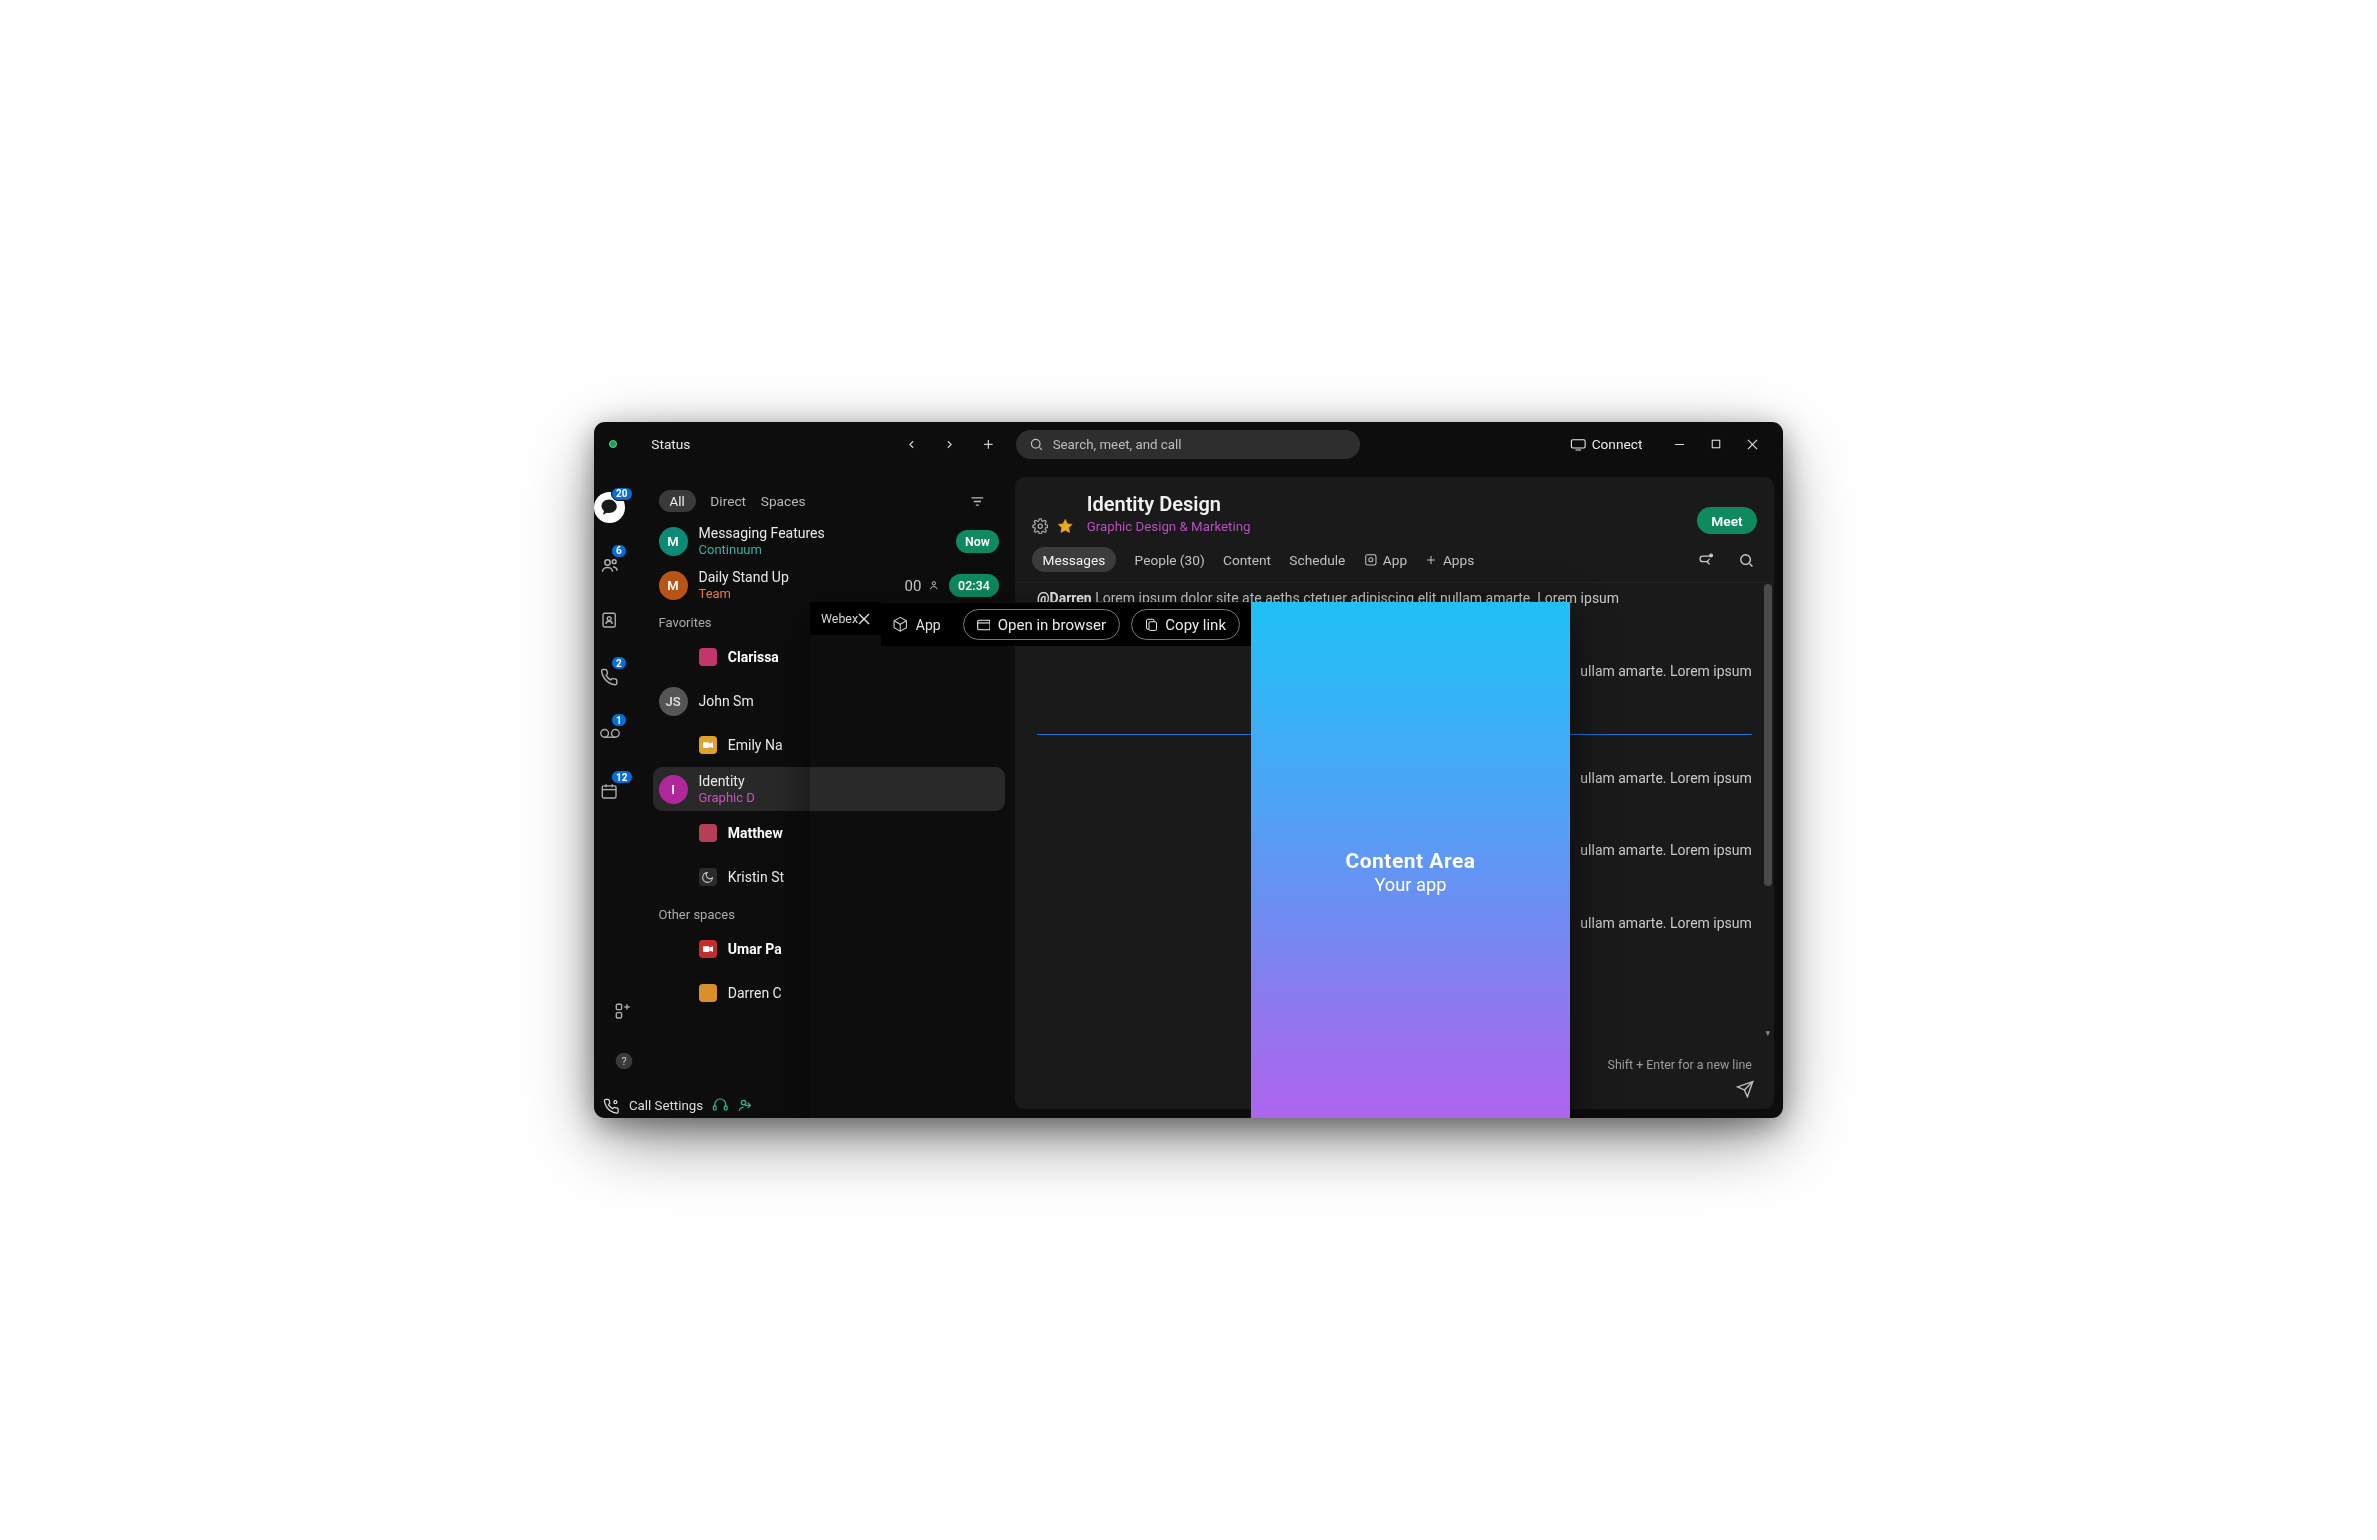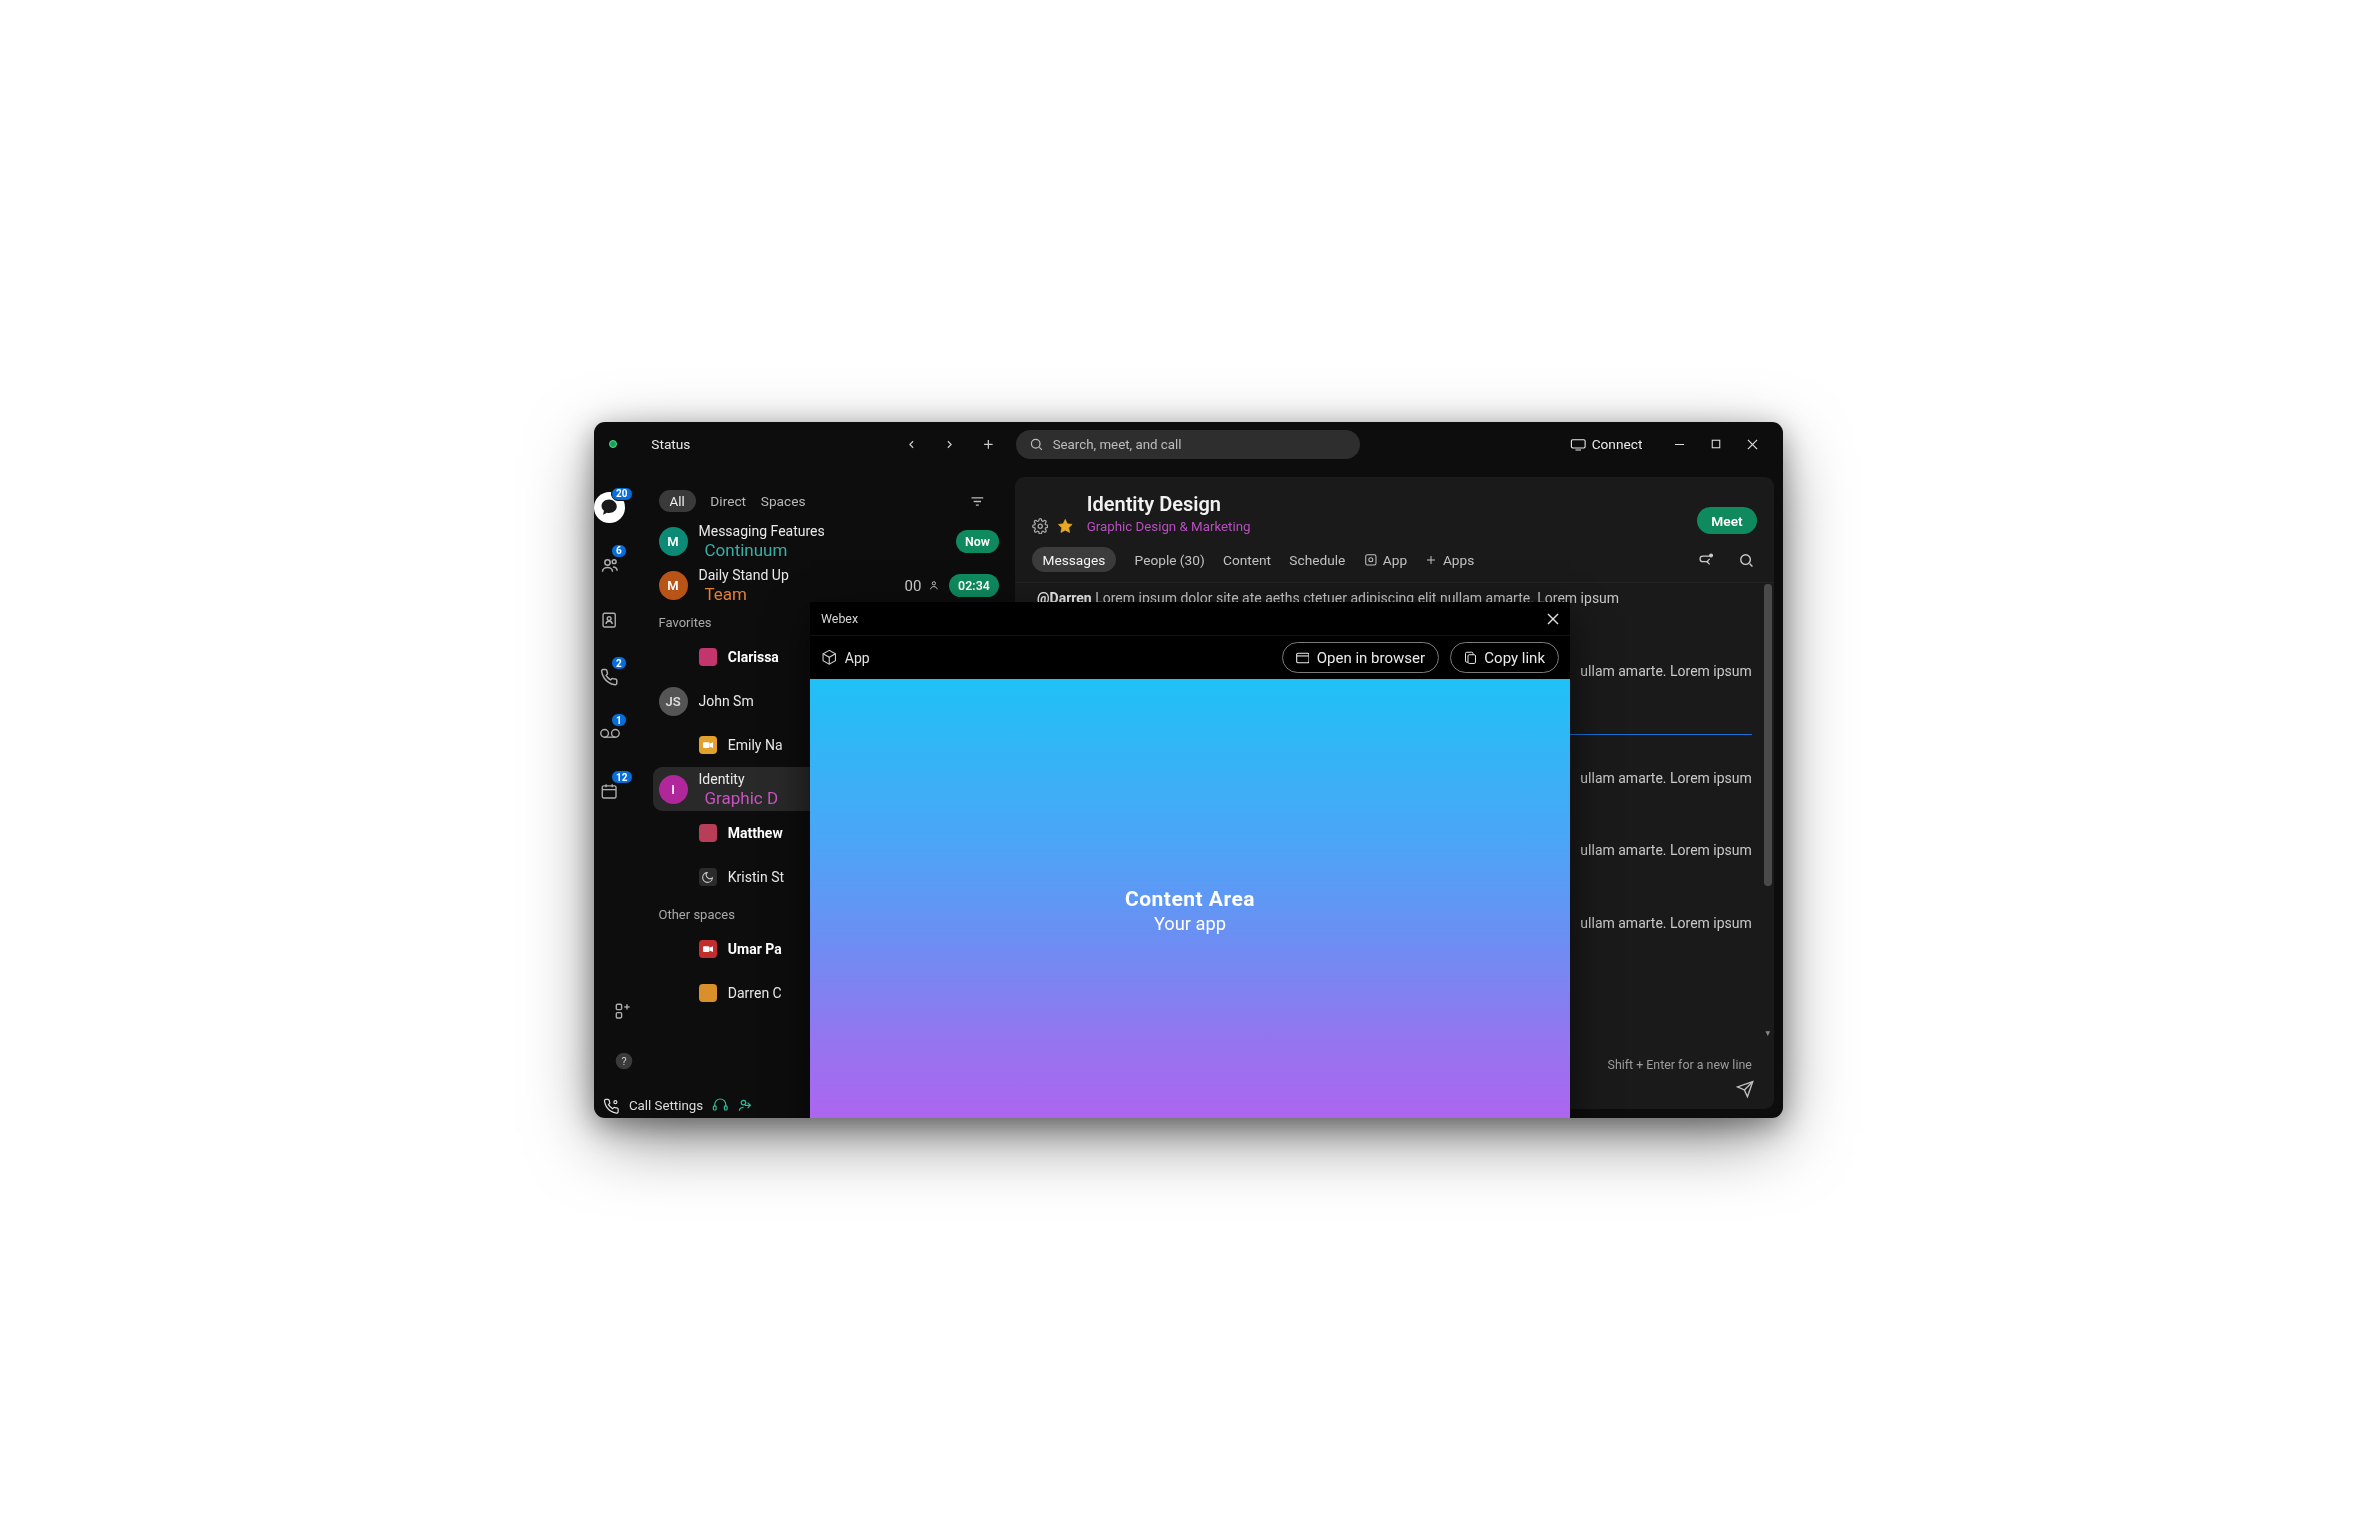--- a/index.html
+++ b/index.html
@@ -32,21 +32,21 @@
   .tabs-row .tab{cursor:pointer;}
   .filter-icn{margin-left:auto; margin-right:9.2px;}
   .space-row { display:flex; align-items:center; gap:11px; padding:5.5px 5.5px; border-radius:9.2px; height:44px; }
   .space-row.selected{ background:#292929; }
   .avatar { width:29px; height:29px; border-radius:50%; display:flex; align-items:center; justify-content:center; font-size:13px; font-weight:600; color:#fff; flex:none; }
   .av-M{background:#0d8a75;} .av-M2{background:#b95418;} .av-I{background:#b0279b;} .av-JS{background:#555;color:#ddd;}
   .av-sq{width:18.3px;height:18.3px;border-radius:3.7px;display:flex;align-items:center;justify-content:center;flex:none;}
   .space-txt{display:flex;flex-direction:column;line-height:1.2;min-width:0;}
   .space-txt .title{font-size:14px;color:#e9e9e9;white-space:nowrap;overflow:hidden;text-overflow:ellipsis;}
   .space-txt .title.bold{font-weight:700;color:#fff;}
-  .space-txt .sub{font-size:17px;margin-left:6px;}
+  .space-txt .sub{font-size:13px;}
   .sub.teal{color:#35b0a5;} .sub.orange{color:#e37d3a;} .sub.magenta{color:#c853c0;}
   .row-right{margin-left:auto;display:flex;align-items:center;gap:7.3px;font-size:12px;color:#ccc;}
   .badge-green{background:#0f8a5f;color:#fff;padding:3.7px 9.2px;border-radius:13px;font-size:12.4px;font-weight:600;}
   .section-hdr{font-size:13px;color:#aaa;padding:7.3px 5.5px 5.5px;}
 
   
   .bottom-strip{position:absolute;left:9.2px;bottom:3.7px;display:flex;align-items:flex-start;gap:9.2px;color:#ddd;font-size:13.3px;}
   .bottom-strip .accent{color:#2fb994;}
 
   
@@ -64,21 +64,21 @@
   .msg-line{color:#c9c9c9;font-size:14px;line-height:1.55;margin-bottom:51px;}
   .msg-line .mention{font-weight:700;color:#eee;}
   .new-sep{border:none;border-top:0.9px solid #1d6fd6;margin:0 0 33px 0;}
   .scrollbar{position:absolute;right:1.8px;top:1.8px;bottom:73px;width:8.2px;}
   .scrollbar .thumb{position:absolute;left:0;right:0;top:0;height:302px;background:#4a4a4a;border-radius:3.7px;}
   .scroll-arrow{position:absolute;right:1.8px;color:#888;font-size:9.2px;}
   .composer-hint{position:absolute;right:22px;bottom:37px;color:#9c9c9c;font-size:12.4px;}
   .send-icn{position:absolute;right:20px;bottom:11px;color:#bfbfbf;}
 
   
-  .modal { position:absolute; top:180px; left:216px; width:760px; height:540px; display:flex; flex-direction:column; border-radius:0; box-shadow:0 13px 37px rgba(0,0,0,.6); overflow:hidden; }
+  .modal { position:absolute; top:180px; left:216px; width:760px; height:540px; display:flex; flex-direction:row; border-radius:0; box-shadow:0 13px 37px rgba(0,0,0,.6); overflow:hidden; }
   .modal-titlebar{height:33px;background:#000;display:flex;align-items:center;color:#d6d6d6;font-size:12.4px;padding:0 11px;}
   .modal-titlebar .close{margin-left:auto;cursor:pointer;}
   .modal-toolbar{height:44px;background:#000;border-top:0.9px solid #111;display:flex;align-items:center;padding:0 11px;gap:11px;}
   .modal-toolbar .app-label{color:#e2e2e2;font-size:14px;display:flex;align-items:center;gap:7.3px;}
   .outline-btn{border:0.9px solid #7a7a7a;background:transparent;color:#eaeaea;padding:5.5px 13px;border-radius:18.3px;font-size:15px;display:flex;align-items:center;gap:7.3px;cursor:pointer;}
   .modal-body{flex:1;background:linear-gradient(180deg,#1fc1f5 0%,#4aa6f7 34%,#6f8cf3 58%,#9475ef 78%,#b460f0 100%);display:flex;flex-direction:column;align-items:center;justify-content:center;color:#fff;font-family:ui-monospace,Menlo,Consolas,monospace;}
   .modal-body .line1{font-size:21px;font-weight:700;letter-spacing:0.5px;}
   .modal-body .line2{font-size:18.3px;margin-top:1.8px;}
 
   svg{display:block;}

